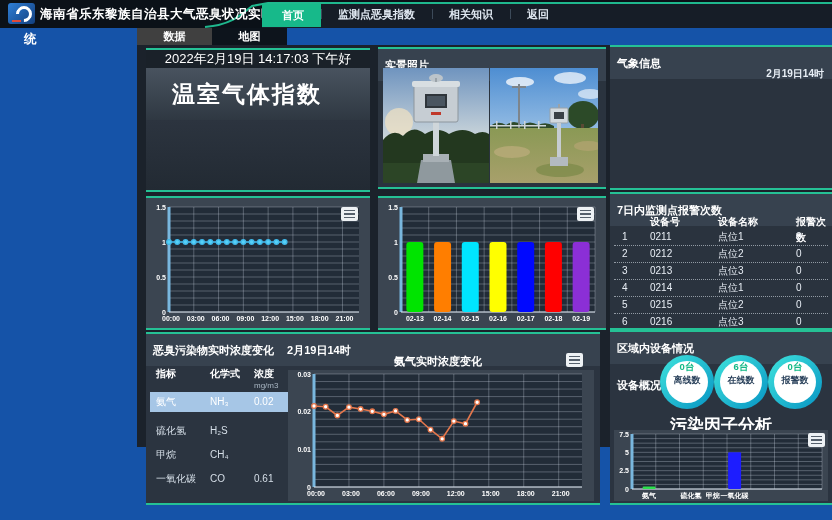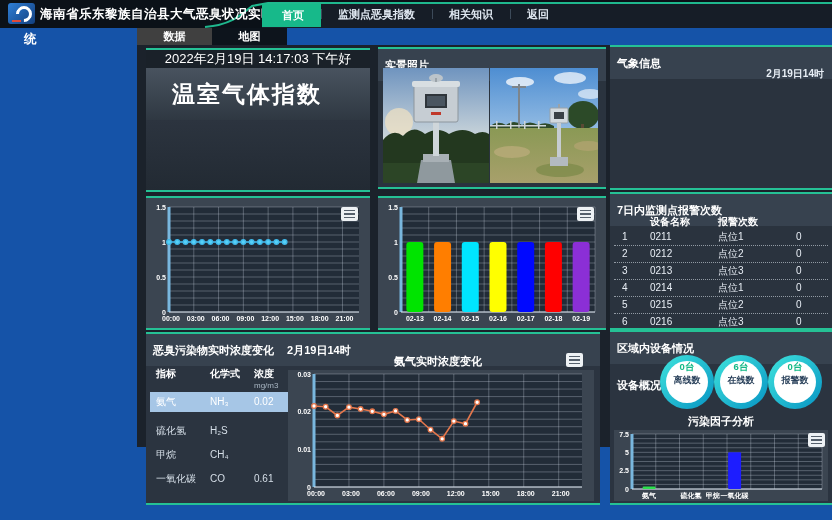--- a/index.html
+++ b/index.html
@@ -78,21 +78,21 @@
   
   #p-devices{left:610px;top:330px;width:222px;height:175px;background:#2b3440;}
   #dev-label{position:absolute;left:7px;top:46px;color:#fff;font-size:11px;font-weight:bold;}
   #stat-row{position:absolute;left:50px;top:23px;display:flex;}
   .stat-circle{width:54px;height:54px;border-radius:50%;display:flex;align-items:center;justify-content:center;
          background:linear-gradient(135deg,#3fe3dc,#0794c4);}
   .stat-inner{width:42px;height:42px;border-radius:50%;background:#fff;display:flex;flex-direction:column;
          align-items:center;justify-content:flex-start;}
   .stat-count{color:#12b886;font-size:9.5px;font-weight:bold;}
   .stat-name{color:#29405a;font-size:9px;font-weight:bold;}
-  #factors-title{position:absolute;left:0;right:0;top:82px;text-align:center;color:#fff;font-size:11px;font-weight:bold;}
+  #factors-title{position:absolute;left:0;right:0;top:82px;text-align:center;color:#fff;font-size:17px;font-weight:bold;}
   #factors-chart{left:4px;top:98px;width:214px;height:71px;background:#3b4551;}
   #p-devices .menu-btn{right:7px;top:101px;}
 </style>
 </head>
 <body>
 
 <div id="app">
 
   <div id="topbar">
     <div id="nav-bg"></div>
@@ -312,20 +312,21 @@
   <div class="panel" id="p-weather">
     <div class="panel-header">气象信息</div>
     <div id="weather-ts">2月19日14时</div>
   </div>
 
   <div class="panel" id="p-alarms">
     <div class="panel-header">7日内监测点报警次数</div>
     <div class="alarm-table">
       <div class="a-row a-head">
         <span></span>
+        <span>设备号</span>
         <span>设备名称</span>
         <span>报警次数</span>
       </div>
       <div class="a-row">
         <span>1</span>
           <span>0211</span>
           <span>点位1</span>
           <span>0</span>
       </div>
       <div class="a-row">

